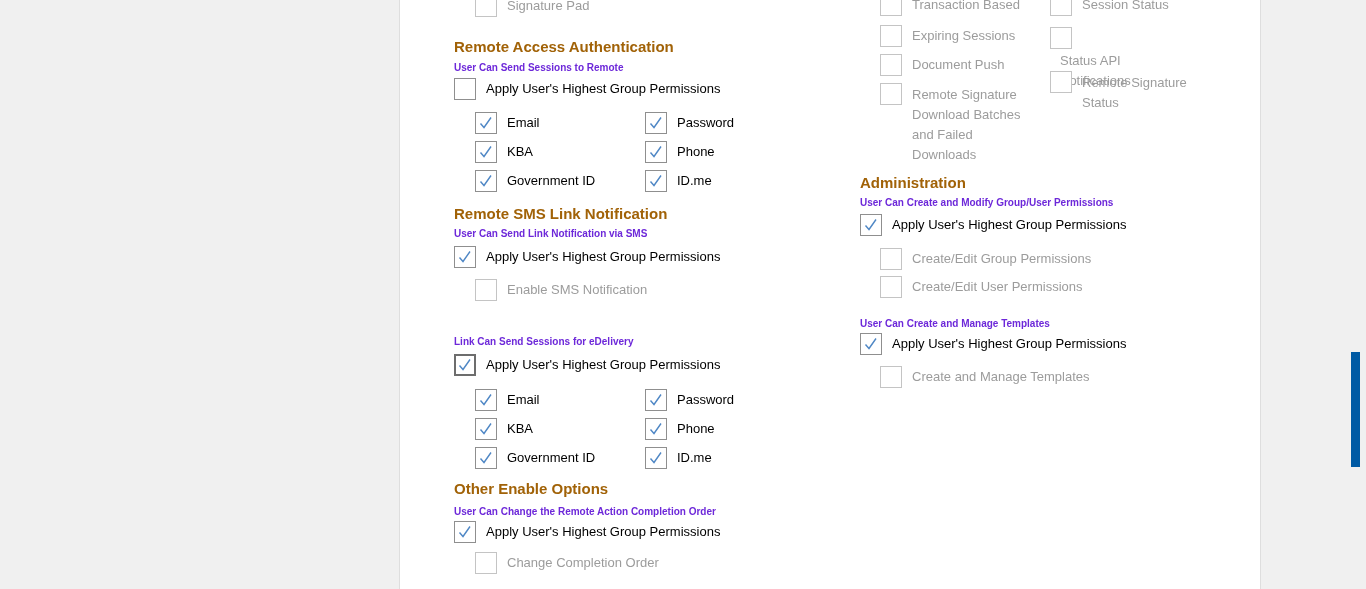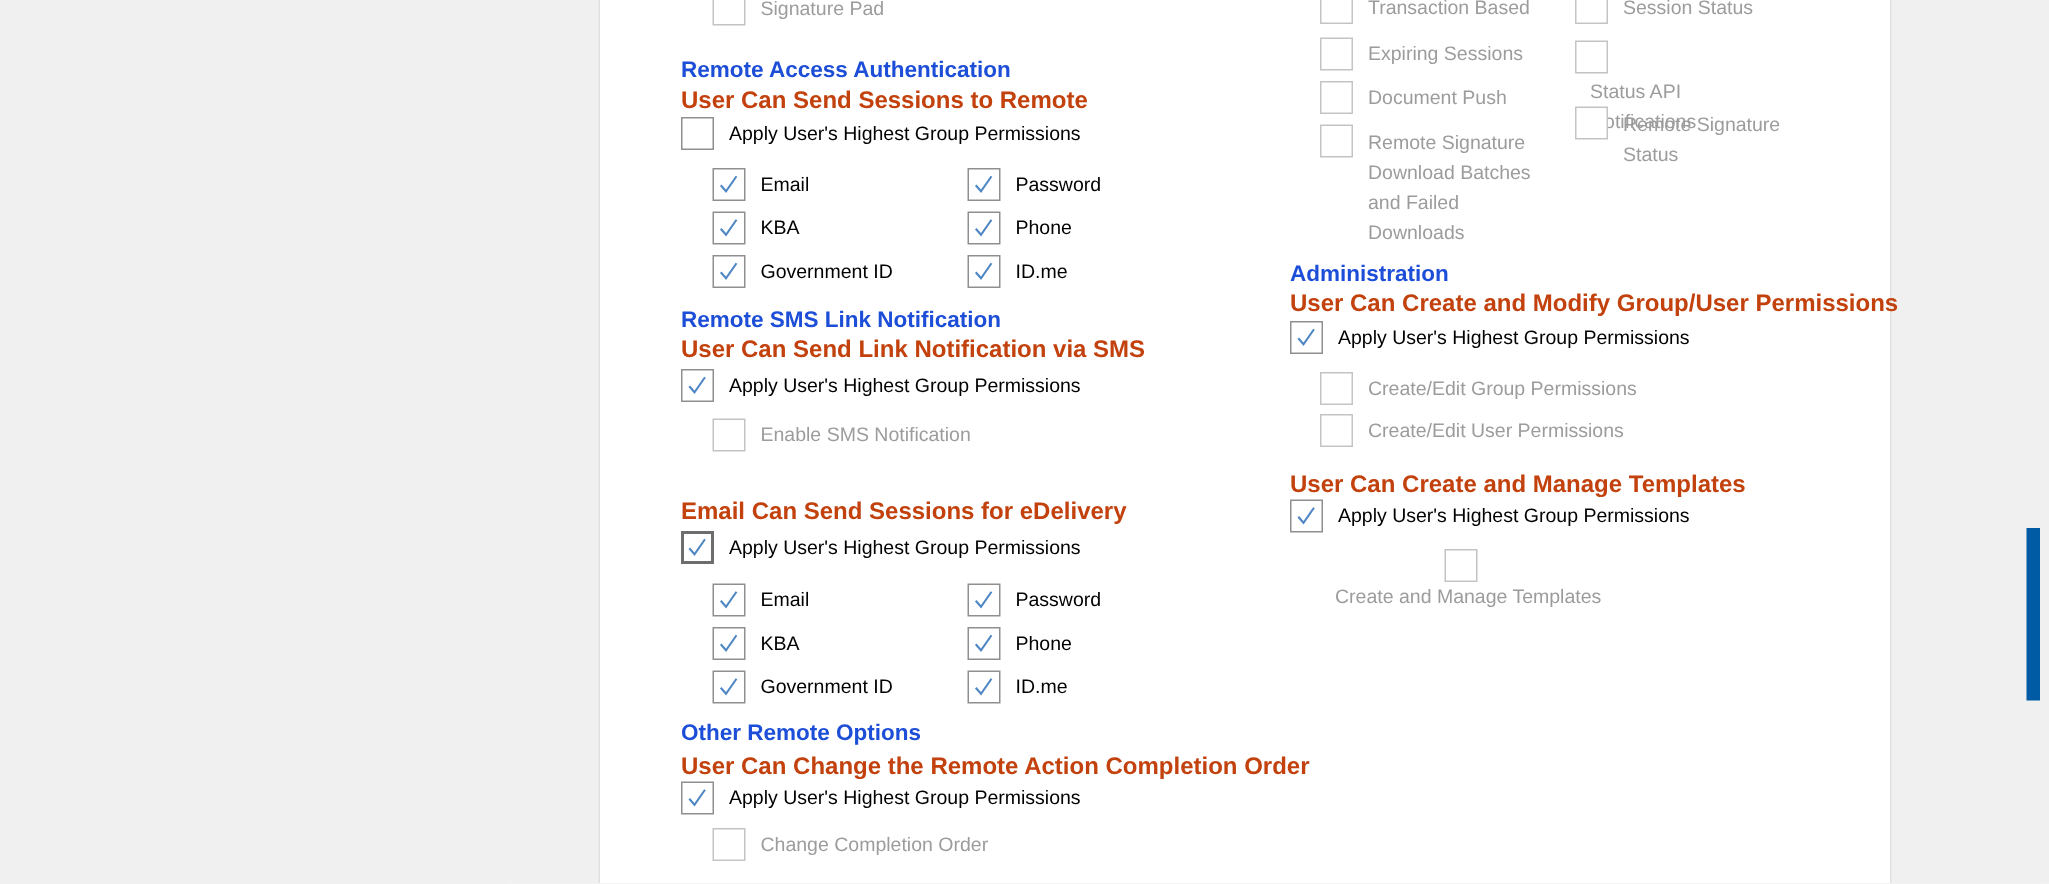--- a/index.html
+++ b/index.html
@@ -5,22 +5,22 @@
   * { margin:0; padding:0; box-sizing:border-box; }
   html,body { background:#f0f0f0; font-family:"Liberation Sans", sans-serif; }
   .screen {
     position:relative; width:1360px; height:589px;
     overflow:hidden; background:#f0f0f0;
   }
   .panel {
     position:absolute; left:399px; top:0; width:862px; height:589px;
     background:#ffffff; border-left:1px solid #dedede; border-right:1px solid #dedede;
   }
-  .h1 { position:absolute; font-size:15px; font-weight:bold; color:#1d4ed8; line-height:20px; white-space:nowrap; }
-  .h2 { position:absolute; font-size:16px; font-weight:bold; color:#c2410c; line-height:16px; white-space:nowrap; }
+  .h1 { position:absolute; font-size:15px; font-weight:bold; color:#a16207; line-height:20px; white-space:nowrap; }
+  .h2 { position:absolute; font-size:10px; font-weight:bold; color:#6d28d9; line-height:16px; white-space:nowrap; }
   .row { position:absolute; display:flex; align-items:center; }
   .row.top-align { align-items:flex-start; }
   .cb {
     width:22px; height:22px; flex:0 0 auto; background:#fff;
     border:1px solid #8f8f8f; display:flex; align-items:center; justify-content:center;
   }
   .cb.dim { border-color:#c4c4c4; }
   .cb.focus { border:2px solid #6d6d6d; }
   .lbl { margin-left:10px; font-size:13px; color:#000000; line-height:20px; white-space:nowrap; }
   .lbl.dim { color:#9c9c9c; }
@@ -108,21 +108,21 @@
           <path d="M3.5 9.5 L7 13.5 L14 3.5" fill="none" stroke="#4f87c5" stroke-width="1.4"></path>
         </svg>
       </span>
     <span class="lbl">Apply User's Highest Group Permissions</span>
   </div>
   <div class="row" style="left:475px; top:279px;">
     <span class="cb dim" role="checkbox" aria-checked="false"></span>
     <span class="lbl dim">Enable SMS Notification</span>
   </div>
 
-  <div class="h2" style="left:454px; top:334px;">Email Can Send Sessions for eDelivery</div>
+  <div class="h2" style="left:454px; top:334px;">Link Can Send Sessions for eDelivery</div>
   <div class="row" style="left:454px; top:354px;">
     <span class="cb focus" role="checkbox" aria-checked="true">
         <svg class="check-svg" width="18" height="18" viewBox="0 0 18 18">
           <path d="M3.5 9.5 L7 13.5 L14 3.5" fill="none" stroke="#4f87c5" stroke-width="1.4"></path>
         </svg>
       </span>
     <span class="lbl">Apply User's Highest Group Permissions</span>
   </div>
 
   <div class="row" style="left:475px; top:389px;">
@@ -167,21 +167,21 @@
   </div>
   <div class="row" style="left:645px; top:447px;">
     <span class="cb" role="checkbox" aria-checked="true">
         <svg class="check-svg" width="18" height="18" viewBox="0 0 18 18">
           <path d="M3.5 9.5 L7 13.5 L14 3.5" fill="none" stroke="#4f87c5" stroke-width="1.4"></path>
         </svg>
       </span>
     <span class="lbl">ID.me</span>
   </div>
 
-  <div class="h1" style="left:454px; top:479px;">Other Remote Options</div>
+  <div class="h1" style="left:454px; top:479px;">Other Enable Options</div>
   <div class="h2" style="left:454px; top:504px;">User Can Change the Remote Action Completion Order</div>
   <div class="row" style="left:454px; top:521px;">
     <span class="cb" role="checkbox" aria-checked="true">
         <svg class="check-svg" width="18" height="18" viewBox="0 0 18 18">
           <path d="M3.5 9.5 L7 13.5 L14 3.5" fill="none" stroke="#4f87c5" stroke-width="1.4"></path>
         </svg>
       </span>
     <span class="lbl">Apply User's Highest Group Permissions</span>
   </div>
   <div class="row" style="left:475px; top:552px;">
@@ -243,19 +243,19 @@
 
   <div class="h2" style="left:860px; top:316px;">User Can Create and Manage Templates</div>
   <div class="row" style="left:860px; top:333px;">
     <span class="cb" role="checkbox" aria-checked="true">
         <svg class="check-svg" width="18" height="18" viewBox="0 0 18 18">
           <path d="M3.5 9.5 L7 13.5 L14 3.5" fill="none" stroke="#4f87c5" stroke-width="1.4"></path>
         </svg>
       </span>
     <span class="lbl">Apply User's Highest Group Permissions</span>
   </div>
-  <div class="row" style="left:880px; top:366px;flex-direction:column;">
+  <div class="row" style="left:880px; top:366px;">
     <span class="cb dim" role="checkbox" aria-checked="false"></span>
     <span class="lbl dim">Create and Manage Templates</span>
   </div>
 
   <button class="feedback-bar" style="background:#005aa4;"></button>
 </div>
 
 </body></html>

